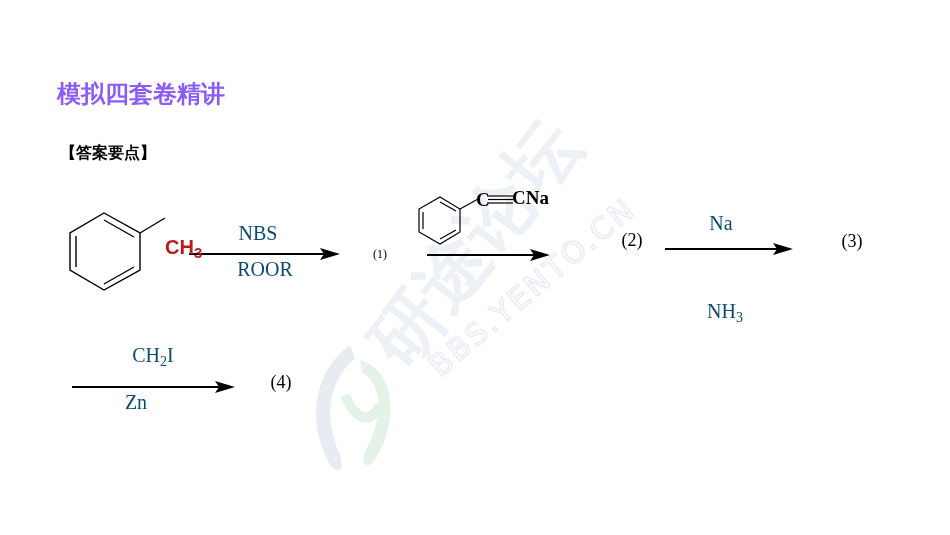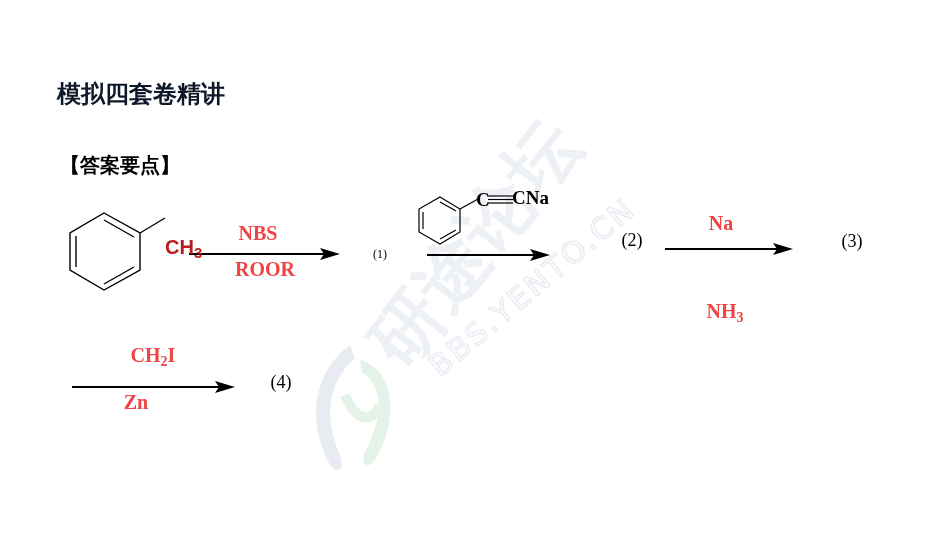--- a/index.html
+++ b/index.html
@@ -1,20 +1,20 @@
 <!DOCTYPE html>
 <html><head>
   <meta charset="utf-8">
   <style>
     html, body { margin: 0; padding: 0; background: #ffffff; }
     body { width: 950px; height: 535px; position: relative; overflow: hidden; font-family: "DejaVu Sans", sans-serif; }
     .abs { position: absolute; }
-    .title { left: 57px; top: 78px; font-size: 24px; font-weight: bold; color: #0f172a; letter-spacing: 0px; white-space: nowrap; font-family: "DejaVu Sans", sans-serif; }
-    .subtitle { left: 60px; top: 152px; font-size: 20px; color: #000; white-space: nowrap; font-family: "DejaVu Sans", sans-serif; font-weight: bold; }
-    .reagent { font-family: "Liberation Serif", "DejaVu Serif", serif; font-weight: bold; font-size: 20px; color: #ef4444; white-space: nowrap; text-align: right; transform: translateX(-50%); }
+    .title { left: 57px; top: 78px; font-size: 24px; font-weight: bold; color: #8b5cf6; letter-spacing: 0px; white-space: nowrap; font-family: "DejaVu Sans", sans-serif; }
+    .subtitle { left: 60px; top: 143px; font-size: 16px; color: #000; white-space: nowrap; font-family: "DejaVu Sans", sans-serif; font-weight: bold; }
+    .reagent { font-family: "Liberation Serif", "DejaVu Serif", serif; font-weight: normal; font-size: 20px; color: #0c4a6e; white-space: nowrap; text-align: right; transform: translateX(-50%); }
     .label { font-family: "Liberation Serif", "DejaVu Serif", serif; font-size: 18px; color: #000; white-space: nowrap; transform: translate(-50%, -50%); }
     .label.small { font-size: 12px; }
     .ch3 { font-family: "Liberation Sans", "DejaVu Sans", sans-serif; font-weight: bold; font-size: 20px; color: #b91c1c; white-space: nowrap; margin-top: 36px; }
     .ch3 sub { font-size: 15px; vertical-align: -4px; }
     .reagent sub { font-size: 14px; vertical-align: -4px; }
     .cna { font-family: "Liberation Serif", "DejaVu Serif", serif; font-weight: bold; font-size: 19px; color: #000; white-space: nowrap; }
     svg.layer { position: absolute; left: 0; top: 0; }
     .wm-text { font-family: "DejaVu Sans", sans-serif; }
   </style>
 </head>

